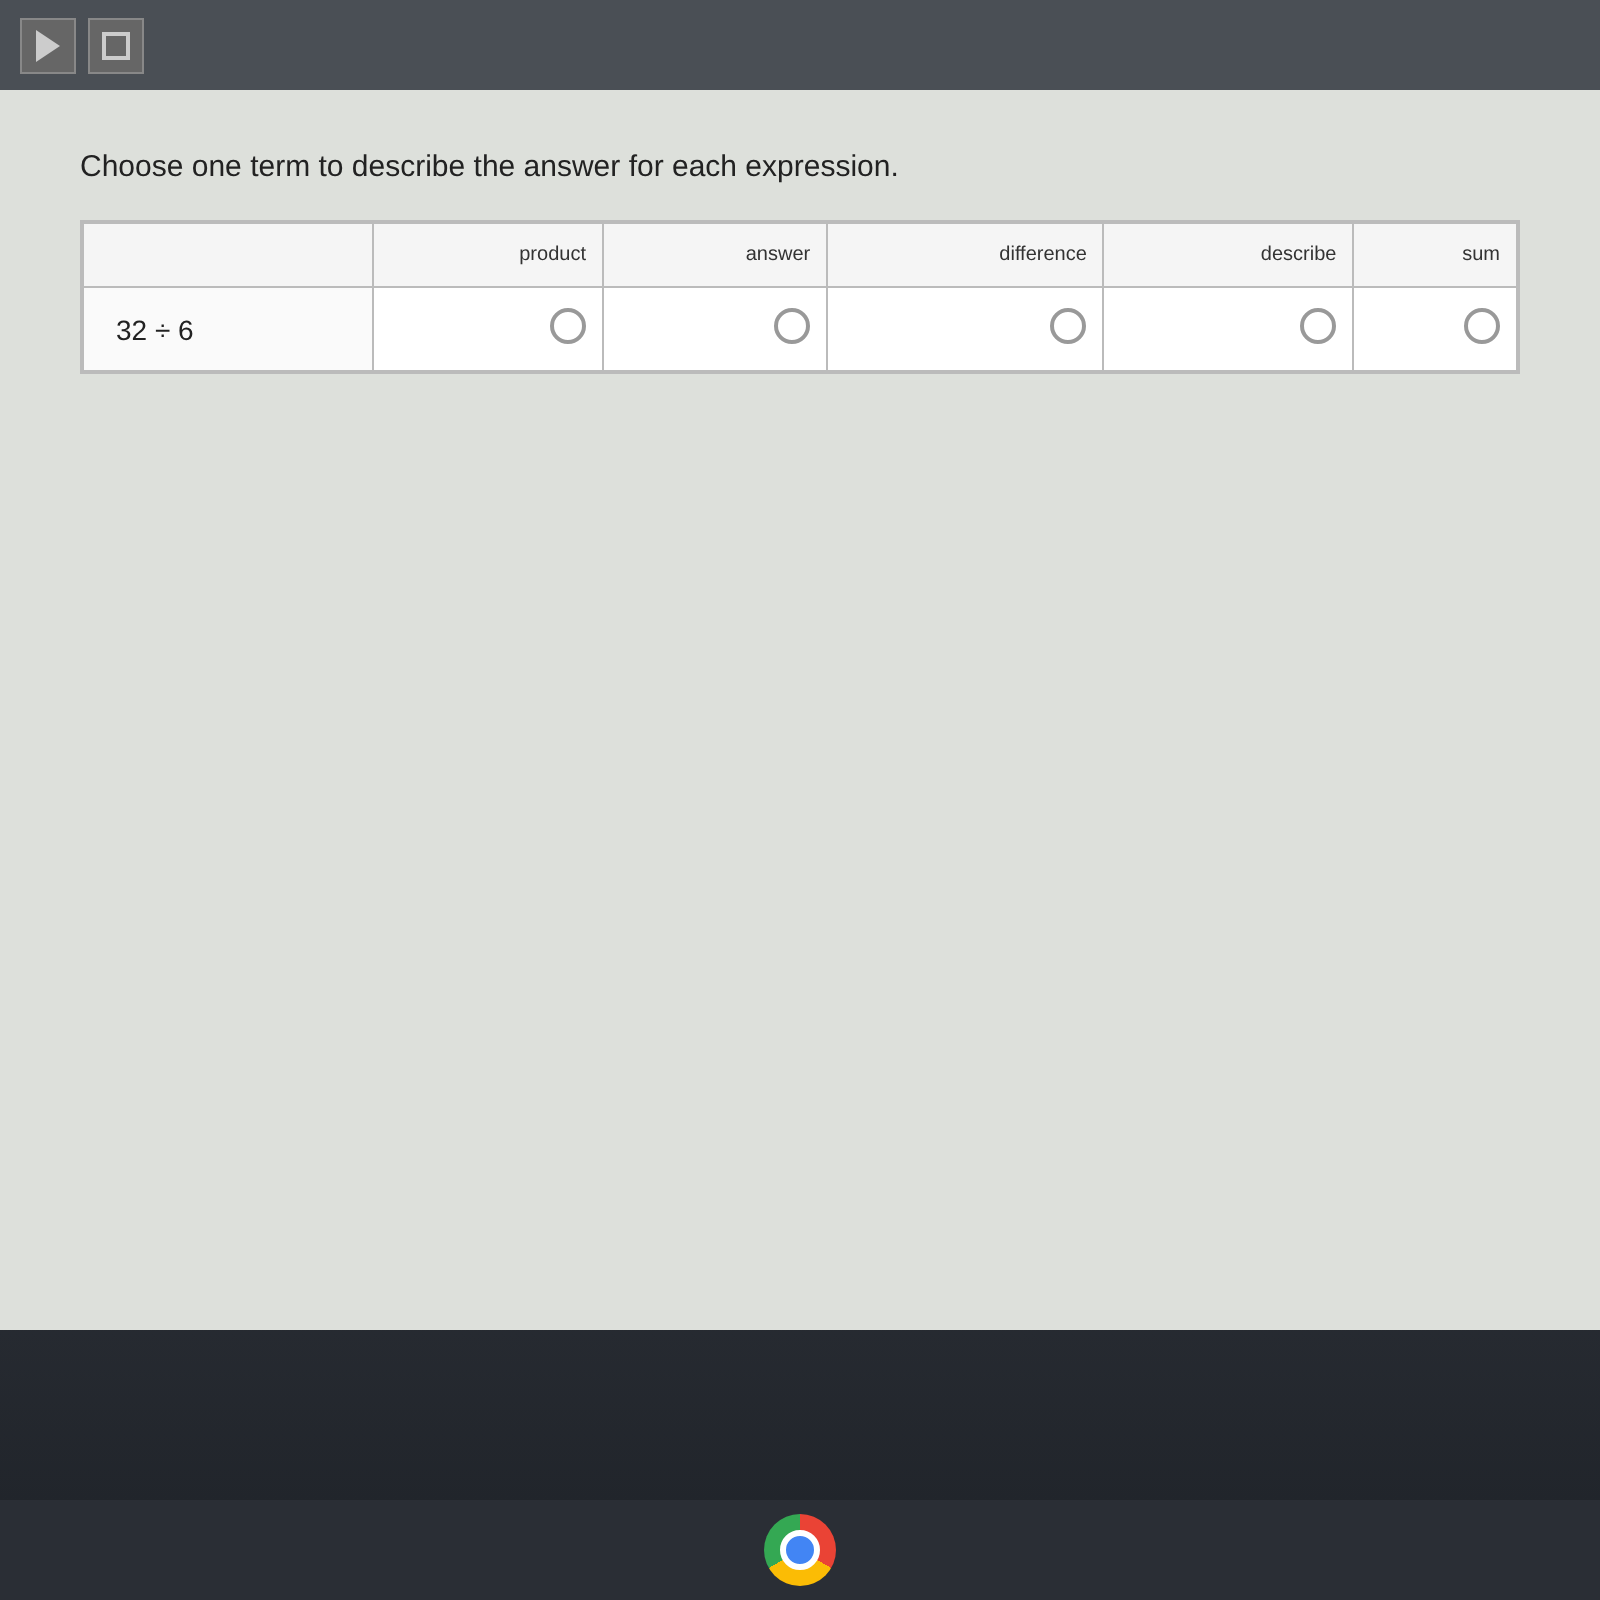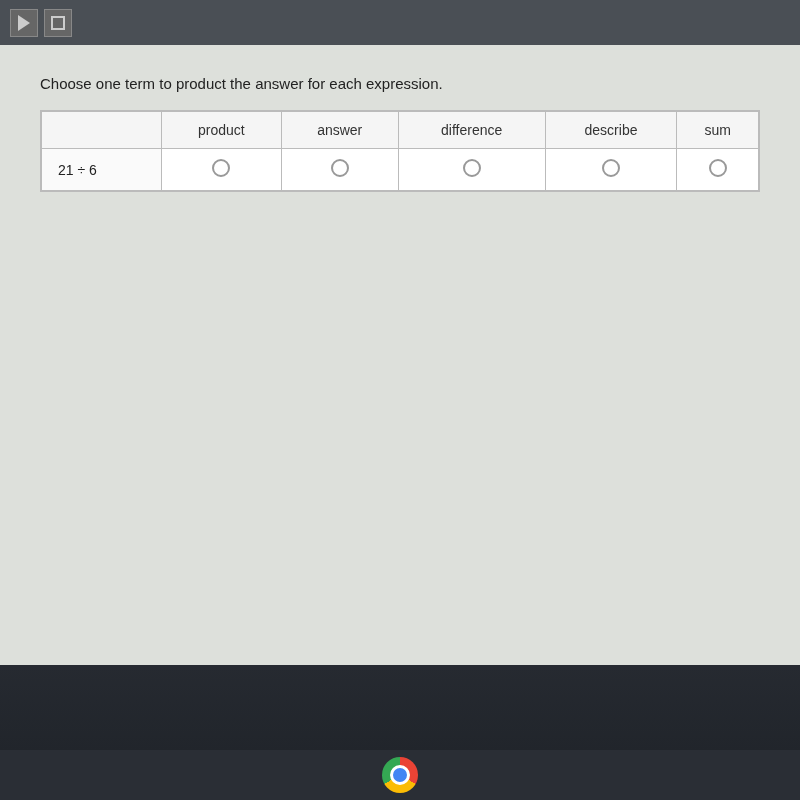--- a/index.html
+++ b/index.html
@@ -82,23 +82,23 @@
       border: 1px solid #bbb;
     }
 
     table {
       border-collapse: collapse;
       width: 100%;
     }
 
     th, td {
       border: 1px solid #bbb;
-      text-align: center;
+      text-align: right;
       padding: 10px 8px;
-      font-size: 14px;
+      font-size: 10px;
       color: #222;
     }
 
     th {
       font-weight: normal;
       background: #f5f5f5;
       color: #333;
     }
 
     td:first-child {
@@ -163,37 +163,37 @@
     <div class="top-bar-btn">
       <div class="play-icon"></div>
     </div>
     <div class="top-bar-btn">
       <div class="square-icon"></div>
     </div>
   </div>
 
   <div class="content-area">
 
-    <p class="instruction">Choose one term to product the answer for each expression.</p>
+    <p class="instruction">Choose one term to describe the answer for each expression.</p>
 
     <div class="table-container">
       <table>
         <thead>
           <tr>
             <th></th>
             <th>product</th>
             <th>answer</th>
             <th>difference</th>
             <th>describe</th>
             <th>sum</th>
           </tr>
         </thead>
         <tbody>
           <tr>
-            <td>21 ÷ 6</td>
+            <td>32 ÷ 6</td>
             <td><span class="radio-circle"></span></td>
             <td><span class="radio-circle"></span></td>
             <td><span class="radio-circle"></span></td>
             <td><span class="radio-circle"></span></td>
             <td><span class="radio-circle"></span></td>
           </tr>
         </tbody>
       </table>
     </div>
 

